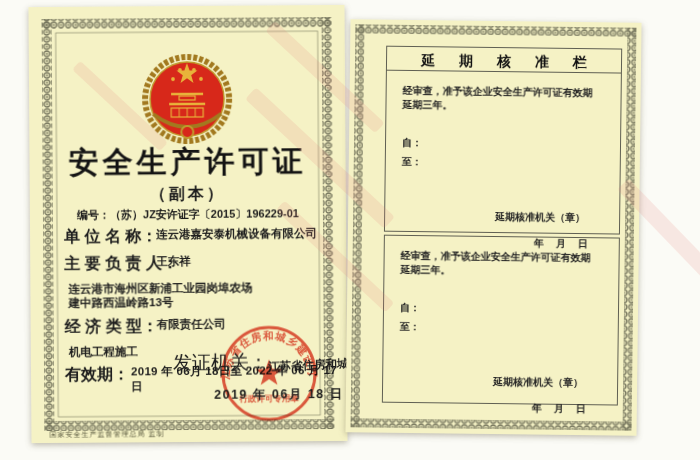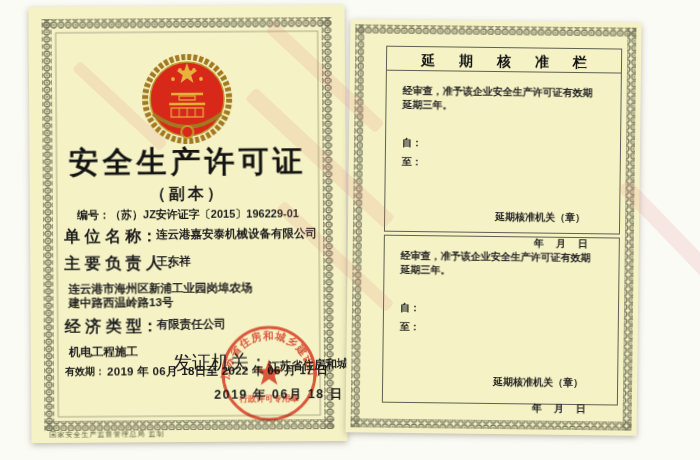--- a/index.html
+++ b/index.html
@@ -17,21 +17,21 @@
   .lp-sub{position:absolute;left:0;top:178px;width:100%;text-align:center;
           font-size:16px;font-weight:bold;letter-spacing:3px;}
   .lp-serial{position:absolute;left:0;top:201px;width:100%;text-align:center;
              font-size:11px;font-weight:bold;}
   .lp-fields{position:absolute;left:34px;top:220px;width:284px;}
   .field-row{display:flex;margin-bottom:6px;}
   .f-label{flex:0 0 88px;width:88px;font-weight:bold;font-size:16px;
            text-align:justify;text-align-last:justify;white-space:nowrap;}
   .f-value{width:190px;font-weight:bold;font-size:11.5px;line-height:1.25;padding-left:4px;padding-top:1px;}
   .validity{display:flex;margin-top:4px;}
-  .v-label{font-weight:bold;font-size:10px;white-space:nowrap;}
+  .v-label{font-weight:bold;font-size:16px;white-space:nowrap;}
   .v-value{font-weight:bold;font-size:11.5px;padding-left:2px;letter-spacing:0.3px;}
   .issuer{position:absolute;left:142px;top:344px;display:flex;align-items:baseline;white-space:nowrap;}
   .issuer-label{font-size:19px;font-weight:normal;}
   .issuer-value{font-size:11.5px;font-weight:bold;transform:rotate(-2deg);}
   .stamp{position:absolute;left:186px;top:316px;opacity:0.88;mix-blend-mode:multiply;}
   .issue-date{position:absolute;left:183px;top:381px;font-size:12.5px;font-weight:bold;letter-spacing:1.5px;}
   .lp-footer{position:absolute;left:18px;bottom:3px;font-size:7px;color:#55543a;letter-spacing:1px;}
 
   
   .rp-frame{position:absolute;left:36px;top:26px;width:236px;}

